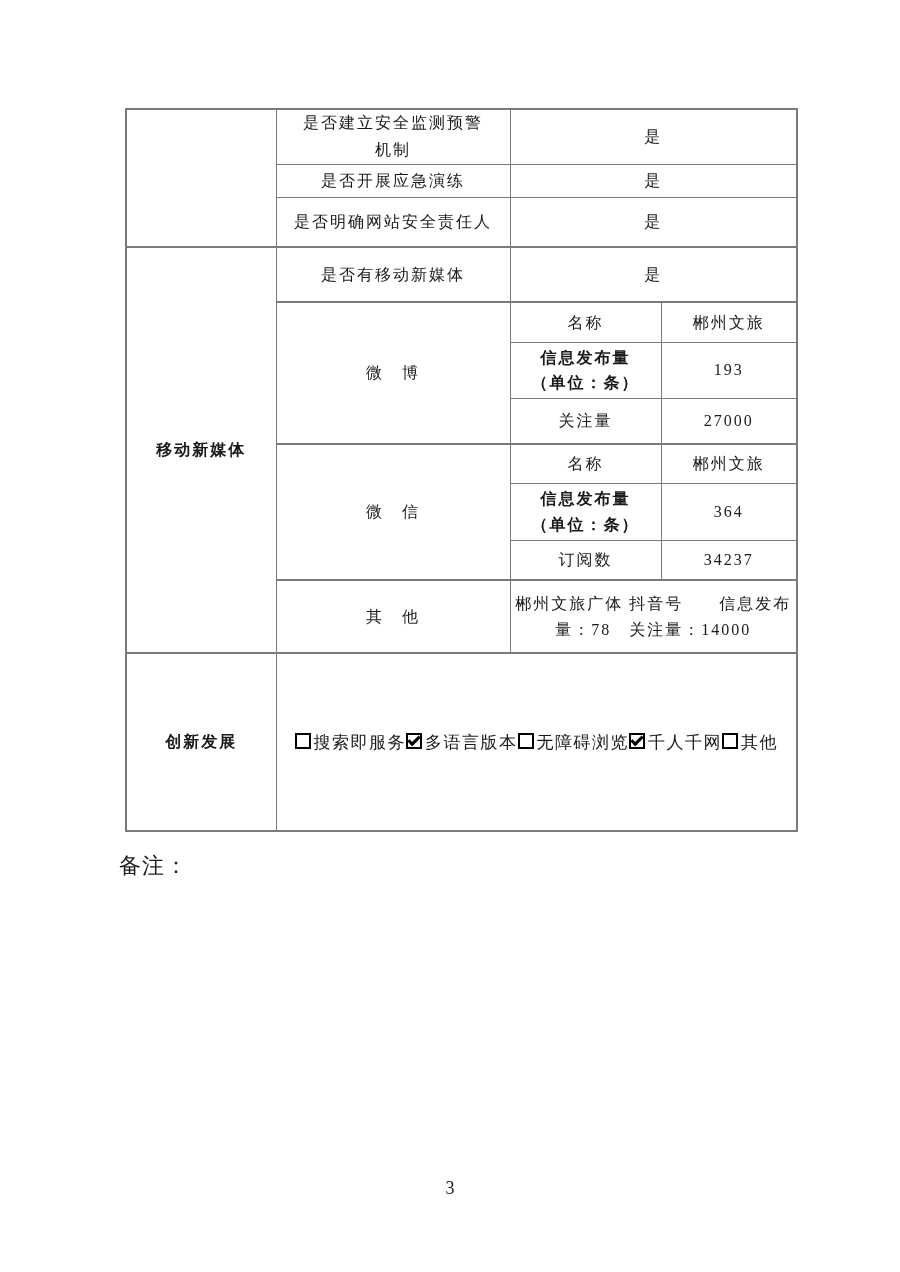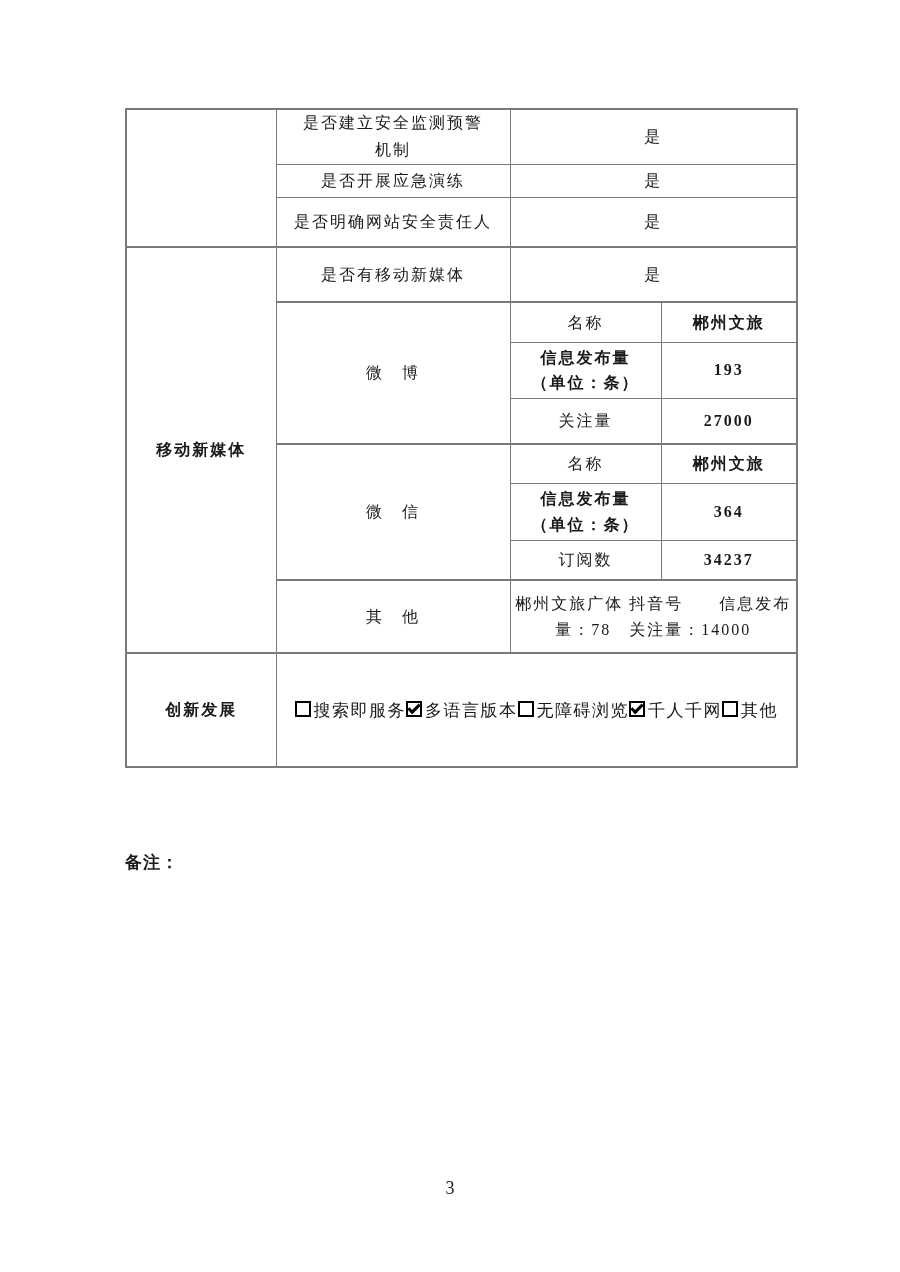--- a/index.html
+++ b/index.html
@@ -26,21 +26,21 @@
     letter-spacing:2px;
     text-align:center;
     vertical-align:middle;
     line-height:1.6;
     padding:0 4px;
     overflow:hidden;
   }
   tr.sec > td{border-top-width:2px;}
   td.lbl{letter-spacing:2px;font-weight:bold;}
   td.f2{text-align:left;padding-left:18px;line-height:1.55;font-weight:bold;}
-  td.v{font-size:17px;letter-spacing:1px;font-weight:bold;}
+  td.v{font-size:17px;letter-spacing:1px;}
   td.other-val{padding:0 10px;line-height:1.95;margin-left:34px;}
   .wrapbox{width:188px;margin:0 auto;line-height:1.68;}
   td.innov{padding:0 8px;}
   .cb-line{white-space:nowrap;font-size:17px;letter-spacing:1.5px;}
   .cb{
     display:inline-block;
     width:12px;height:12px;
     border:2px solid #000;
     background:#fff;
     margin-right:3px;
@@ -51,23 +51,23 @@
     content:"";
     position:absolute;
     left:0px;top:1px;
     width:9px;height:4px;
     border-left:3px solid #000;
     border-bottom:3px solid #000;
     transform:rotate(-45deg);
   }
   .remarks{
     position:absolute;
-    left:125px;top:851px;
-    font-size:17px;
-    font-weight:bold;
+    left:119px;top:851px;
+    font-size:22px;
+    font-weight:normal;
     letter-spacing:1px;
   }
   .pageno{
     position:absolute;
     left:0;top:1178px;
     width:100%;
     text-align:center;
     font-size:18px;
   }
 </style>
@@ -138,21 +138,21 @@
       <tr style="height:40px">
         <td>订阅数</td>
         <td class="v">34237</td>
       </tr>
 
       <tr class="sec" style="height:73px">
         <td>其　他</td>
         <td colspan="2" class="other-val">郴州文旅广体 抖音号　　信息发布量：78　关注量：14000</td>
       </tr>
 
-      <tr class="sec" style="height:114px">
+      <tr class="sec" style="height:178px">
         <td class="lbl">创新发展</td>
         <td colspan="3" class="innov">
           <div class="cb-line"><span class="cb"></span><span>搜索即服务</span><span class="cb checked"></span><span>多语言版本</span><span class="cb"></span><span>无障碍浏览</span><span class="cb checked"></span><span>千人千网</span><span class="cb"></span><span>其他</span></div>
         </td>
       </tr>
     </tbody>
   </table>
 
   <div class="remarks">备注：</div>
 

